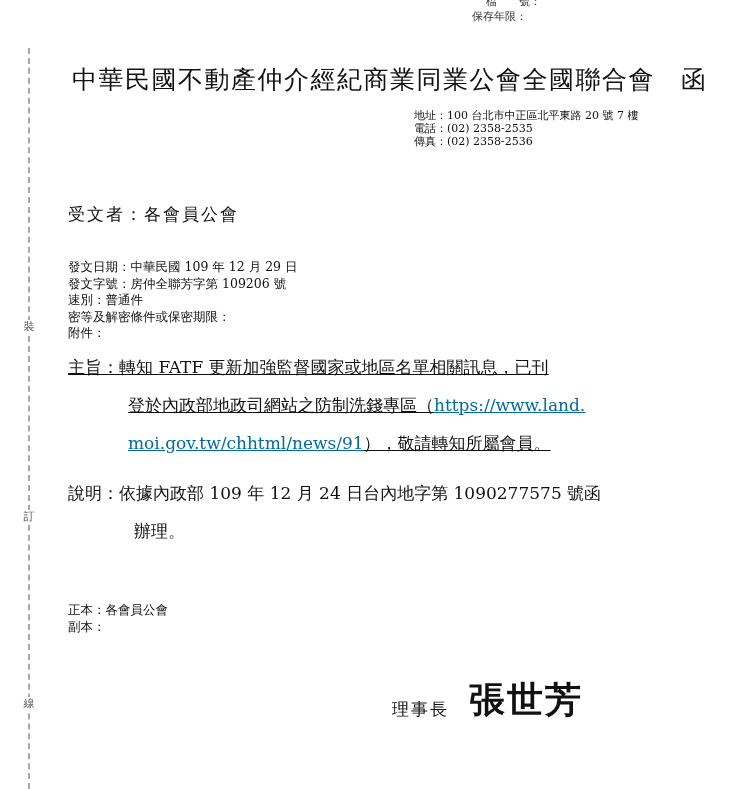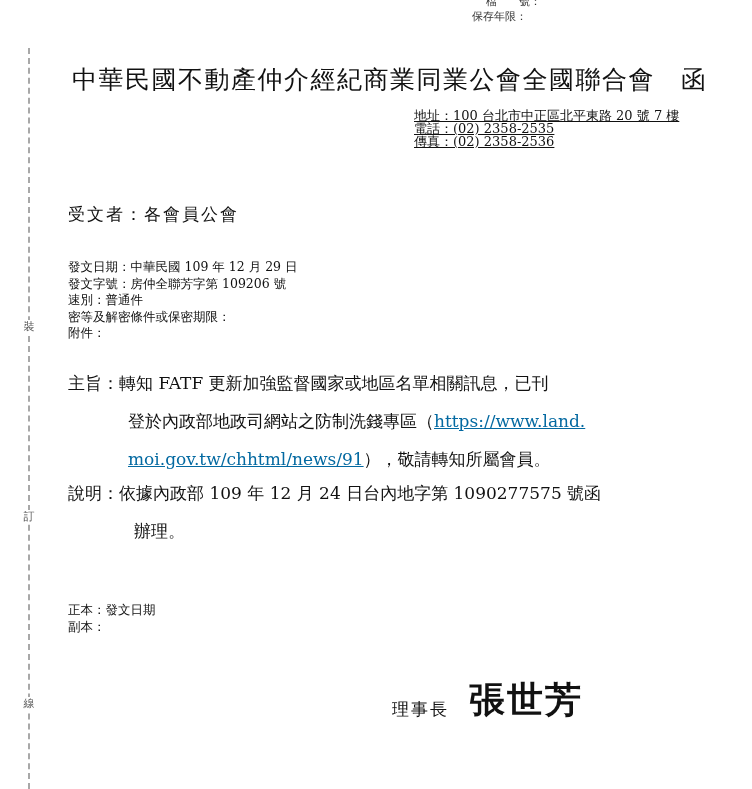--- a/index.html
+++ b/index.html
@@ -45,24 +45,23 @@
       letter-spacing: 1.5px;
       white-space: nowrap;
       line-height: 32px;
     }
     .org-title .han {
       margin-left: 26px;
     }
     .contact {
       left: 414px;
       top: 109px;
-      font-size: 13px;
+      font-size: 11px;
       line-height: 13px;
       white-space: nowrap;
-      text-decoration: underline;
     }
     .recipient {
       left: 68px;
       top: 200px;
       font-size: 17px;
       letter-spacing: 2px;
       line-height: 28px;
       white-space: nowrap;
     }
     .meta {
@@ -138,21 +137,21 @@
 <div class="abs recipient">受文者：各會員公會</div>
 
 <div class="abs meta">
   <div>發文日期：中華民國 109 年 12 月 29 日</div>
   <div>發文字號：房仲全聯芳字第 109206 號</div>
   <div>速別：普通件</div>
   <div>密等及解密條件或保密期限：</div>
   <div>附件：</div>
 </div>
 
-<div class="abs body-para" style="top:364px;">
+<div class="abs body-para" style="top:348px;text-decoration:underline;">
   <span class="line">
     <span>主旨：</span><span>轉知 FATF 更新加強監督國家或地區名單相關訊息，已刊</span>
   </span>
   <span class="line indent">
     <span>登於內政部地政司網站之防制洗錢專區（</span><a class="link" href="#">https://www.land.</a>
   </span>
   <span class="line indent2">
     <a class="link" href="#">moi.gov.tw/chhtml/news/91</a><span>），敬請轉知所屬會員。</span>
   </span>
 </div>
@@ -160,20 +159,20 @@
 <div class="abs body-para" style="top:474px;">
   <span class="line">
     <span>說明：</span><span>依據內政部 109 年 12 月 24 日台內地字第 1090277575 號函</span>
   </span>
   <span class="line" style="padding-left:66px;">
     <span>辦理。</span>
   </span>
 </div>
 
 <div class="abs copies">
-  <div>正本：發文日期</div>
+  <div>正本：各會員公會</div>
   <div>副本：</div>
 </div>
 
 <div class="abs signature">
   <span class="sig-title">理事長</span>
   <span class="sig-name">張世芳</span>
 </div>
 
 </body></html>

